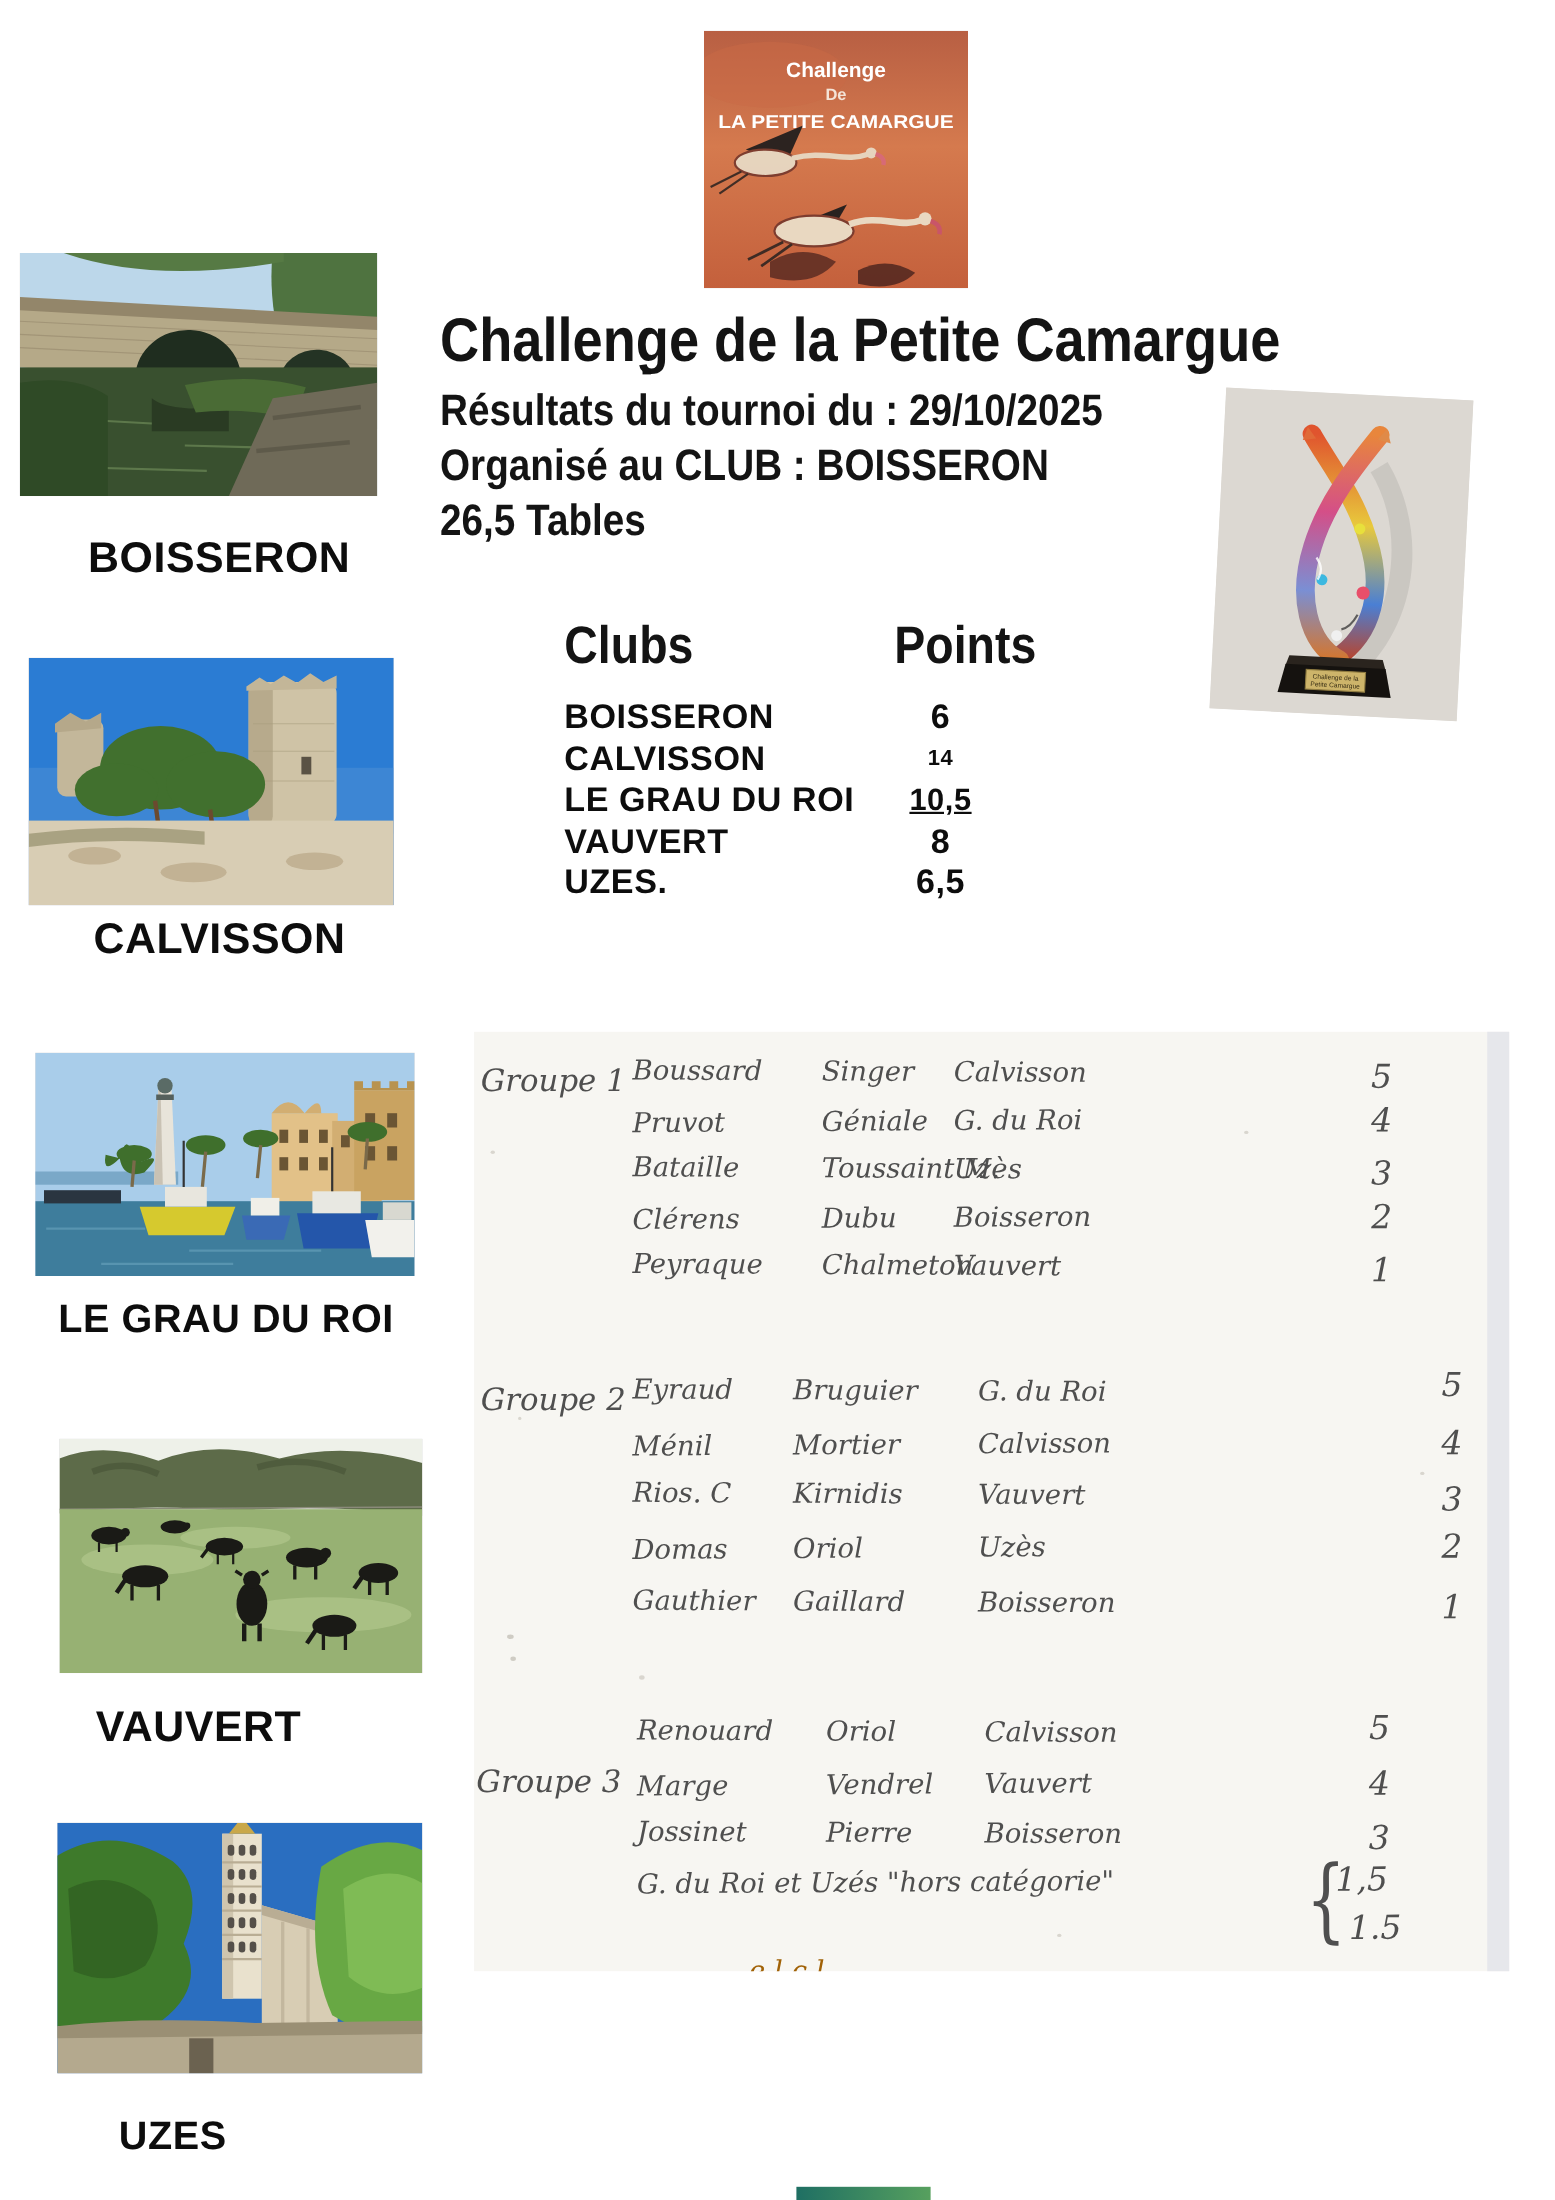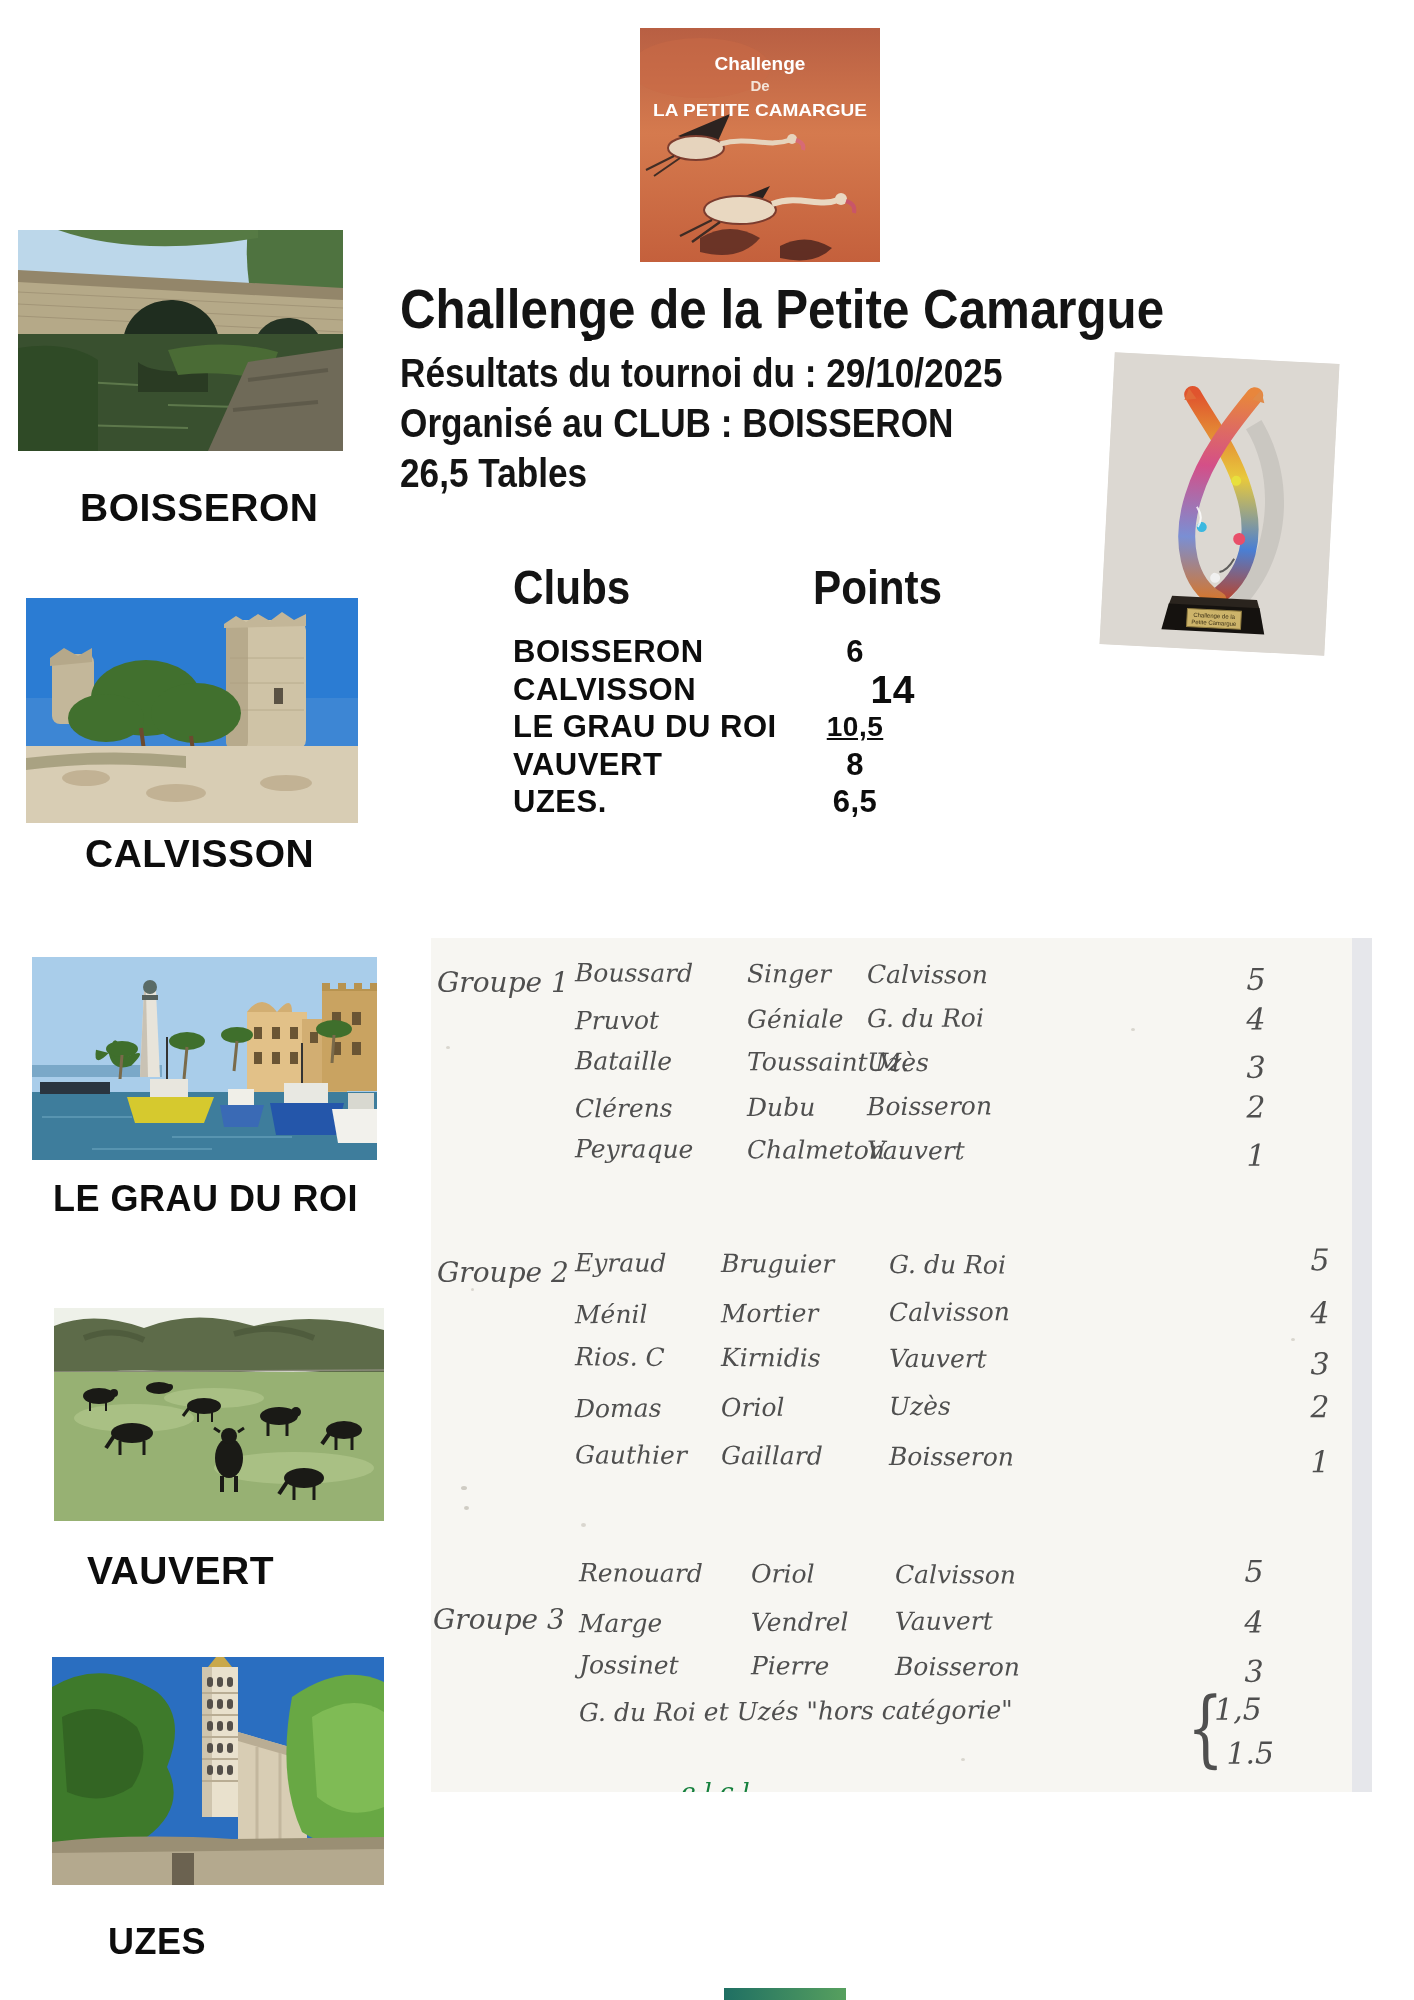--- a/index.html
+++ b/index.html
@@ -17,21 +17,21 @@
   .hname{font-size:25px;}
   .hscore{font-size:30px;width:54px;text-align:center;}
   .hrow{position:absolute;left:0;width:941px;height:42px;}
   .hrow:nth-child(odd){transform:rotate(-0.4deg);}
   .hrow:nth-child(even){transform:rotate(0.3deg);}
   .g1 .c1{left:144px;} .g1 .c2{left:316px;text-align:center;} .g1 .c3{left:436px;} .g1 .c4{left:798px;}
   .g2 .c1{left:144px;} .g2 .c2{left:290px;} .g2 .c3{left:458px;} .g2 .c4{left:862px;}
   .g3 .c1{left:148px;} .g3 .c2{left:320px;} .g3 .c3{left:464px;} .g3 .c4{left:796px;}
   .speck{position:absolute;background:#d9d6cf;border-radius:50%;}
   .cut{position:absolute;overflow:hidden;height:15px;}
-  .cut .hw{position:static;color:#15803d;font-size:25px;}
+  .cut .hw{position:static;color:#a16207;font-size:25px;}
   .brace{font-size:64px;font-style:normal;transform:scaleY(1.30) scaleX(0.9);transform-origin:left top;}
 </style>
 </head>
 <body>
 
 <div class="page">
 
   <div class="photo" style="left:640px;top:28px;width:240px;height:234px;">
     <svg width="240" height="234" viewBox="0 0 240 234">
       <defs>
@@ -81,21 +81,21 @@
 
   <div class="abs" style="left:513px;top:633px;">
     <div class="geo" style="font-size:31px;line-height:37.6px;">BOISSERON</div>
     <div class="geo" style="font-size:31px;line-height:37.6px;">CALVISSON</div>
     <div class="geo" style="font-size:31px;line-height:37.6px;">LE GRAU DU ROI</div>
     <div class="geo" style="font-size:31px;line-height:37.6px;">VAUVERT</div>
     <div class="geo" style="font-size:31px;line-height:37.6px;">UZES.</div>
   </div>
   <div class="abs" style="left:795px;top:633px;width:120px;text-align:center;">
     <div class="geo" style="font-size:31px;line-height:37.6px;">6</div>
-    <div class="geo" style="font-size:39px;line-height:37.6px;text-align:right;">14</div>
+    <div class="geo" style="font-size:20px;line-height:37.6px;">14</div>
     <div class="geo" style="font-size:28px;line-height:37.6px;text-decoration:underline;">10,5</div>
     <div class="geo" style="font-size:31px;line-height:37.6px;">8</div>
     <div class="geo" style="font-size:31px;line-height:37.6px;">6,5</div>
   </div>
 
   <div class="photo" style="left:1107px;top:358px;width:225px;height:292px;transform:rotate(3deg);background:#dcd8d2;">
     <svg width="225" height="292" viewBox="0 0 225 292">
       <defs>
         <linearGradient id="tgA" x1="0" y1="0" x2="0" y2="1">
           <stop offset="0" stop-color="#e0542e"></stop>

